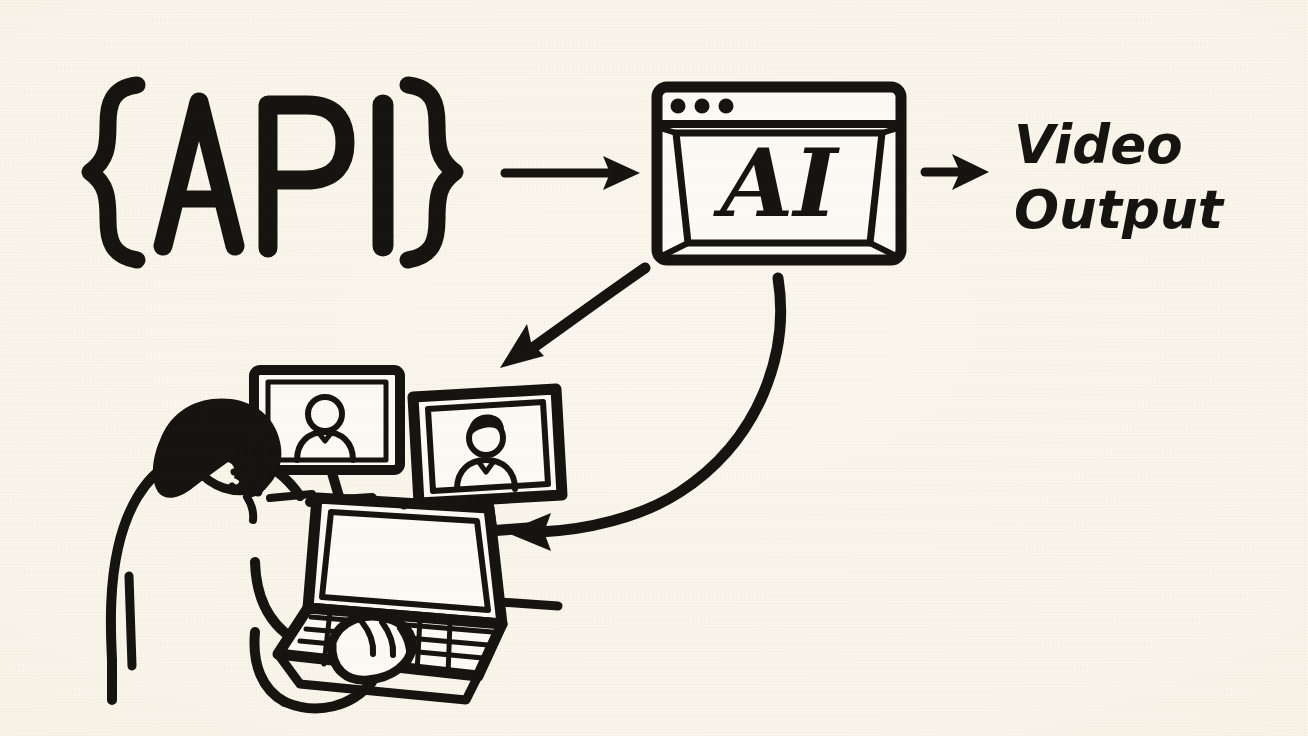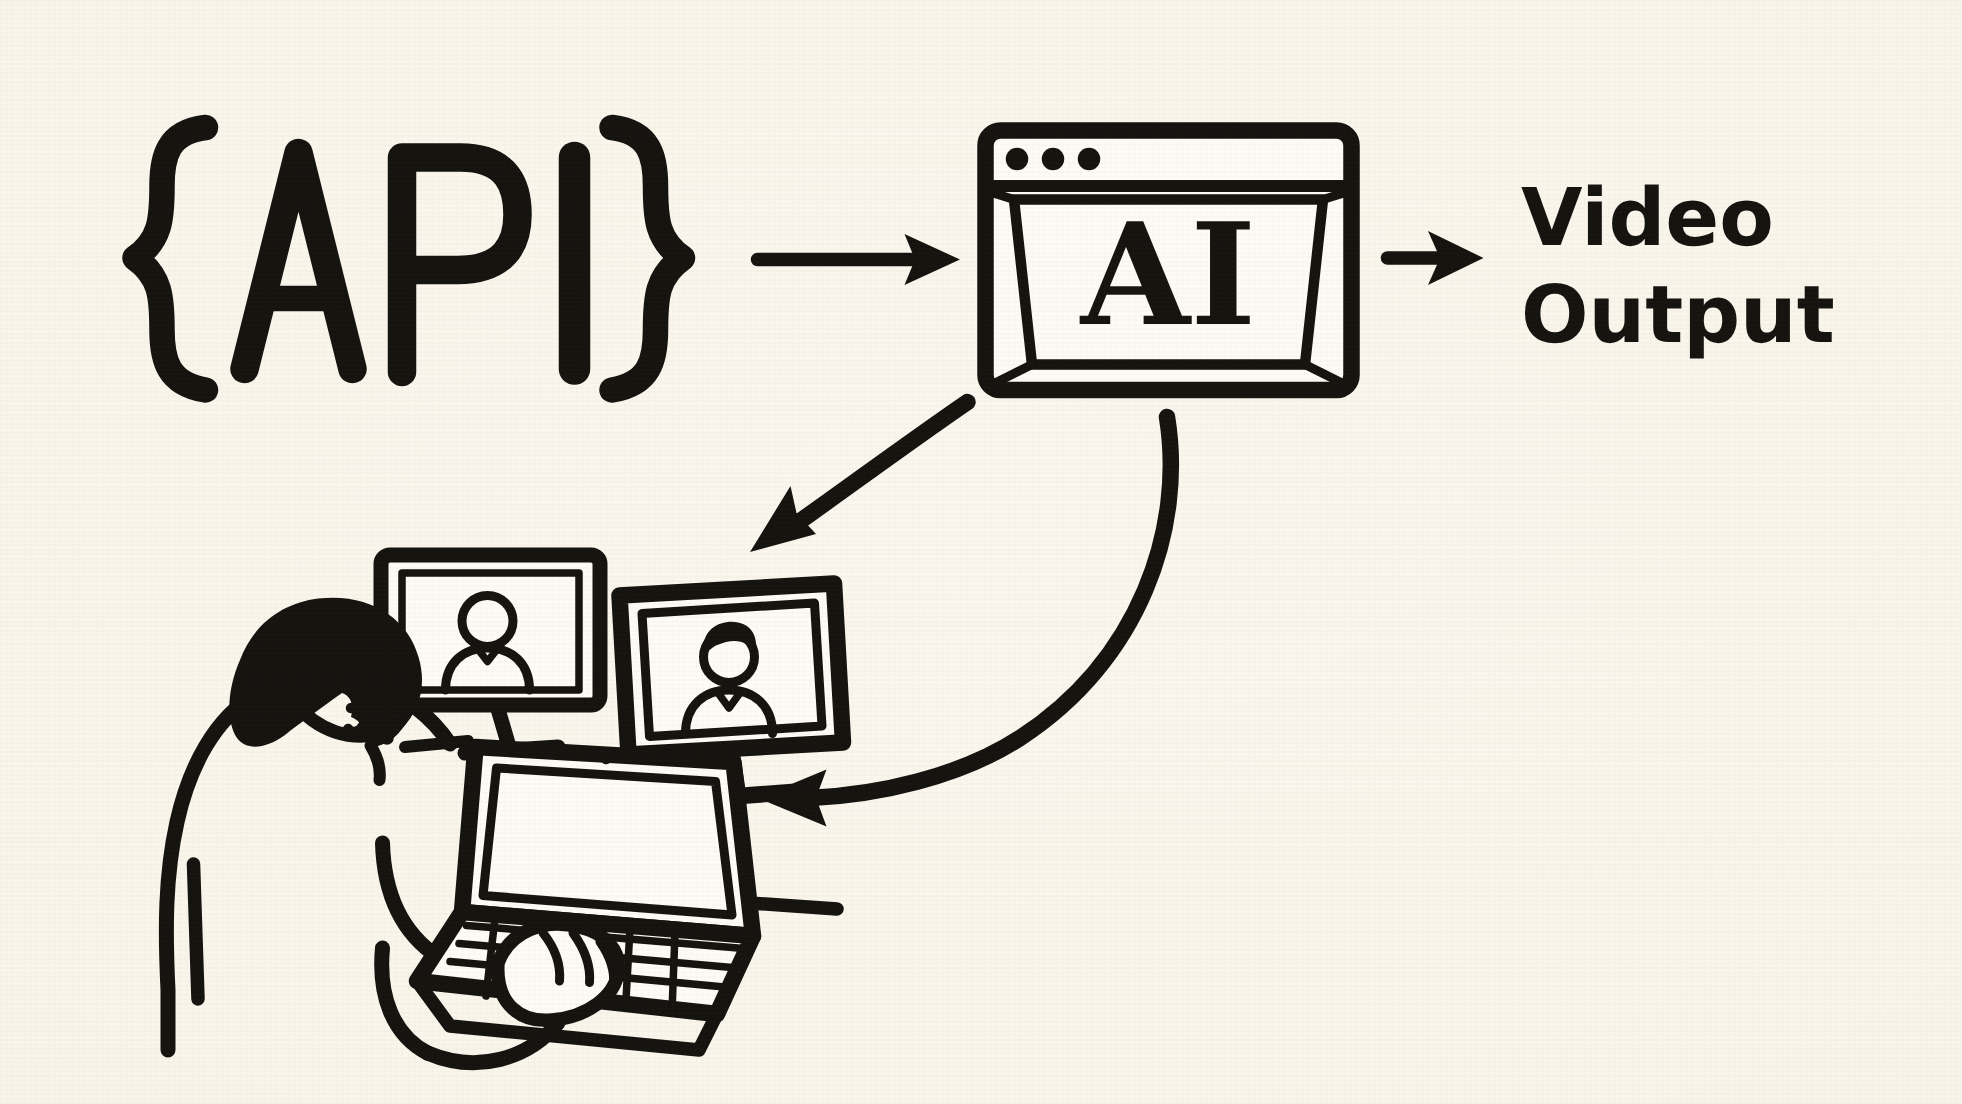--- a/index.html
+++ b/index.html
@@ -56,21 +56,21 @@
   }
   .txt-label {
     font-family: "DejaVu Sans", sans-serif;
     font-weight: 700;
     fill: #15130f;
   }
 </style>
 </head>
 <body>
 
-<div id="canvas" style="background-color: rgb(250, 246, 236);">
+<div id="canvas" style="background-color: rgb(250, 246, 236); font-style: italic;">
 
   <svg class="layer" viewBox="0 0 1308 736">
 
     <g>
 
       <path class="inkstroke" stroke-width="17" d="M137 85 C112 88 108 104 108 124 C108 146 107 160 90 172
                C107 184 108 198 108 220 C108 240 112 256 137 260"></path>
 
       <g>
 

